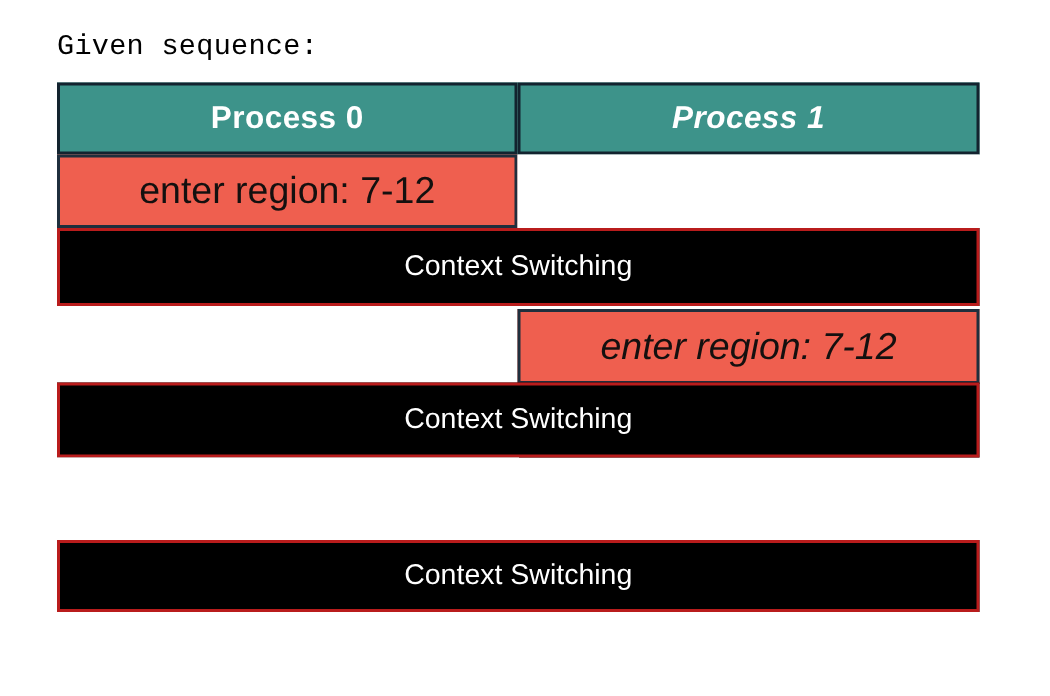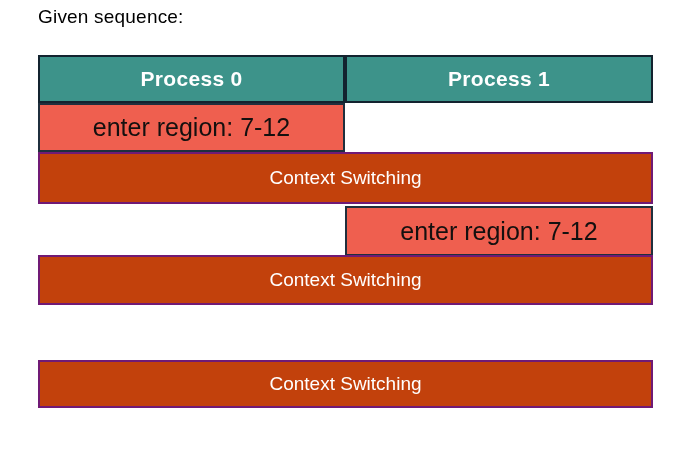--- a/index.html
+++ b/index.html
@@ -11,22 +11,22 @@
     height: 464px;
     background: #ffffff;
     font-family: "Liberation Sans", sans-serif;
     overflow: hidden;
     position: relative;
   }
 
   #page-title {
     position: absolute;
     left: 38px;
-    top: 6px;
-    font-family: Liberation Sans, sans-serif;
+    top: 20px;
+    font-family: Liberation Mono, monospace;
     font-size: 19px;
     color: #000000;
     letter-spacing: 0.2px;
     white-space: nowrap;
   }
 
   #diagram {
     position: absolute;
     left: 38px;
     top: 55px;
@@ -45,21 +45,21 @@
     box-sizing: border-box;
     display: flex;
     align-items: center;
     justify-content: center;
     overflow: hidden;
     white-space: nowrap;
   }
 
   
   .col-left  { width: 307px; }
-  .col-right { width: 308px; }
+  .col-right { width: 308px; font-style: italic; }
   .col-full  { width: 615px; }
 
   .cell-header {
     background: #3d938a;
     border: 2px solid #13232f;
     color: #ffffff;
     font-size: 21px;
     font-weight: bold;
     letter-spacing: 0.3px;
   }
@@ -67,22 +67,22 @@
 
   .cell-red {
     background: #ef5f4f;
     border: 2px solid #1f2f3d;
     color: #14100f;
     font-size: 25px;
     font-weight: 500;
   }
 
   .cell-blue {
-    background: #c2410c;
-    border: 2px solid #701a75;
+    background: #000000;
+    border: 2px solid #b91c1c;
     color: #ffffff;
     font-size: 19px;
     font-weight: 500;
   }
 
   .cell-empty {
     background: #ffffff;
     border: none;
   }
 

